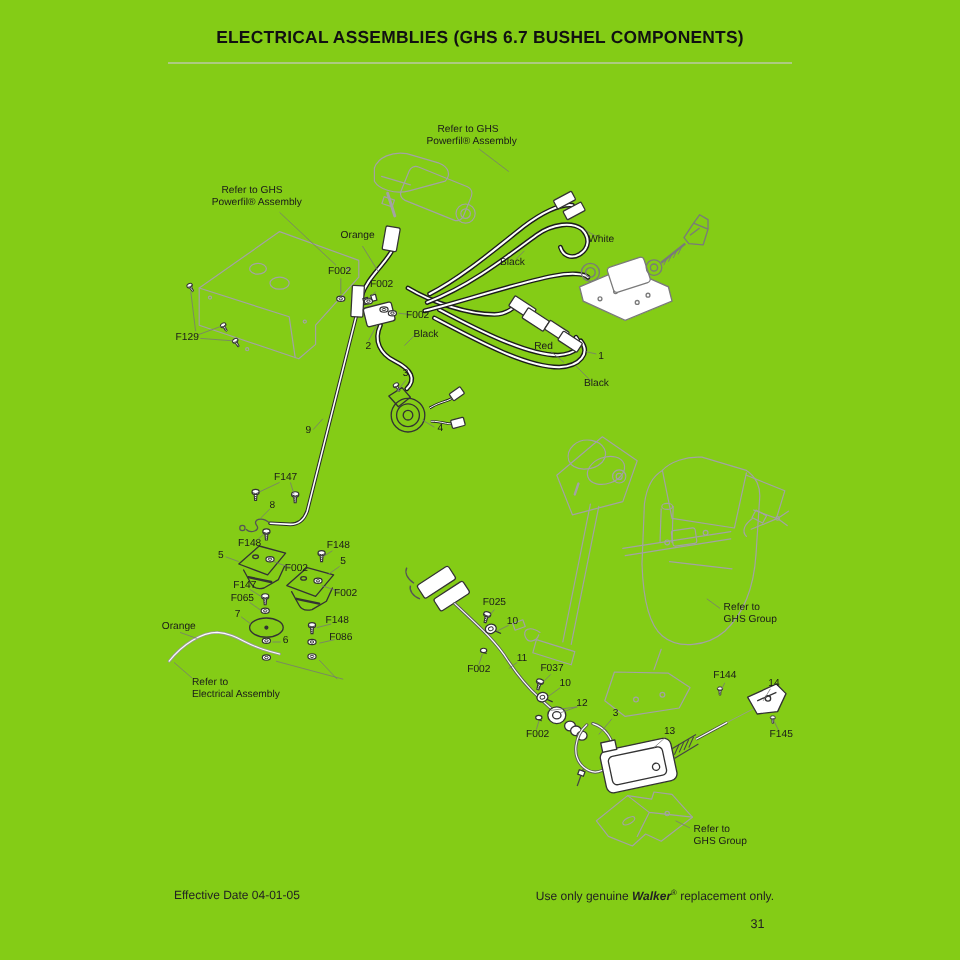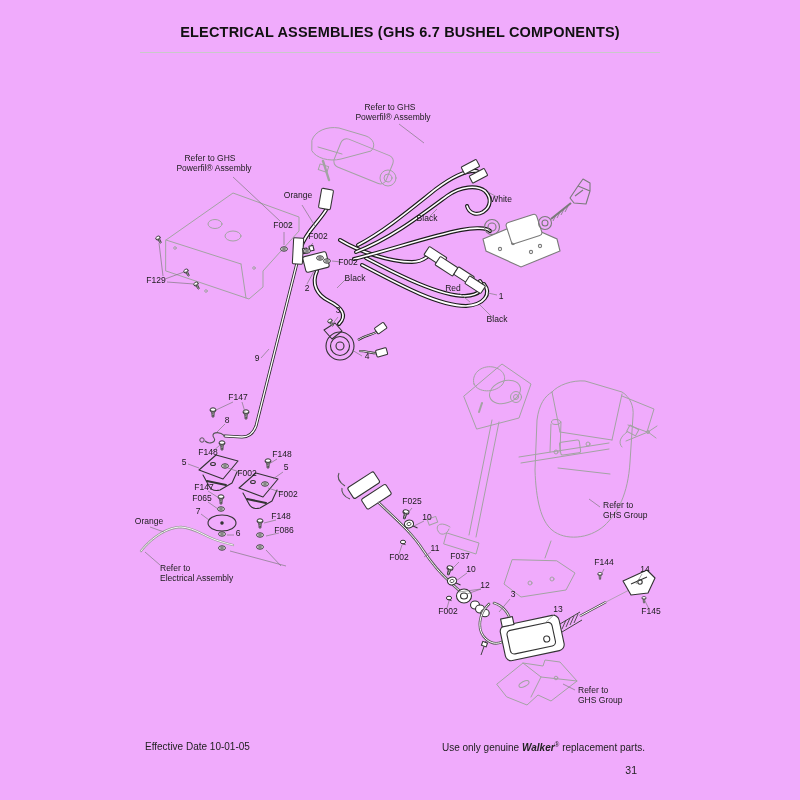--- a/index.html
+++ b/index.html
@@ -1,16 +1,16 @@
 <!DOCTYPE html>
 <html><head>
 <meta charset="utf-8">
 <style>
   html,body{margin:0;padding:0;background:#fff;}
-  .page{position:relative;width:800px;height:800px;background:#f0abfc;overflow:hidden;
+  .page{position:relative;width:800px;height:800px;background:#84cc16;overflow:hidden;
         font-family:"Liberation Sans", sans-serif;color:#1a1a1a;}
   .title{position:absolute;top:24px;left:0;width:800px;text-align:center;
          font-size:14.5px;font-weight:bold;letter-spacing:.2px;color:#111;}
   .title-rule{position:absolute;top:52px;left:140px;width:520px;height:1px;background:#c9c9c9;}
   .footer-left{position:absolute;top:741px;left:145px;font-size:10px;color:#222;}
   .footer-right{position:absolute;top:741px;right:155px;font-size:10px;color:#222;}
   .footer-right b{font-weight:bold;font-style:italic;}
   .footer-right sup{font-size:6.5px;}
   .page-number{position:absolute;top:764px;right:163px;font-size:10.5px;color:#222;}
   svg{position:absolute;top:0;left:0;}
@@ -381,16 +381,16 @@
         <text x="604" y="565" text-anchor="middle" class="lbl">F144</text>
         <text x="645" y="572" text-anchor="middle" class="lbl">14</text>
         <text x="651" y="614" text-anchor="middle" class="lbl">F145</text>
         <text x="603" y="508" text-anchor="start" class="lbl">Refer to</text>
         <text x="603" y="518" text-anchor="start" class="lbl">GHS Group</text>
         <text x="578" y="693" text-anchor="start" class="lbl">Refer to</text>
         <text x="578" y="703" text-anchor="start" class="lbl">GHS Group</text>
       </g>
   </svg>
 
-  <div class="footer-left">Effective Date 10-01-05</div>
-  <div class="footer-right"><span>Use only genuine </span><b>Walker</b><sup>®</sup><span> replacement parts.</span></div>
+  <div class="footer-left">Effective Date 04-01-05</div>
+  <div class="footer-right"><span>Use only genuine </span><b>Walker</b><sup>®</sup><span> replacement only.</span></div>
   <div class="page-number">31</div>
 </div>
 
 </body></html>

